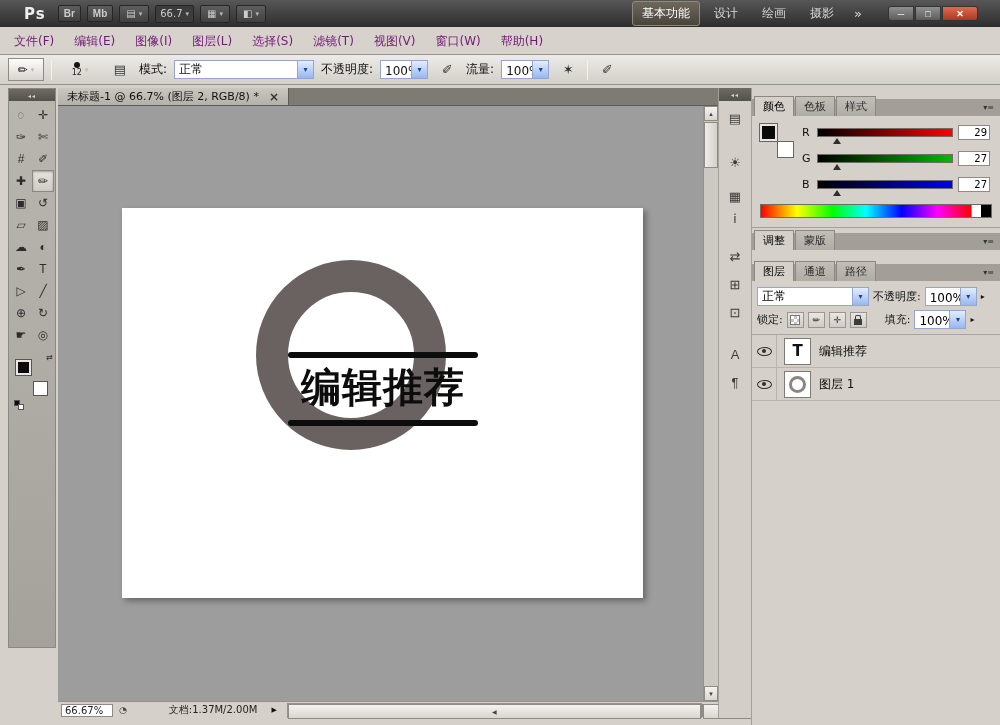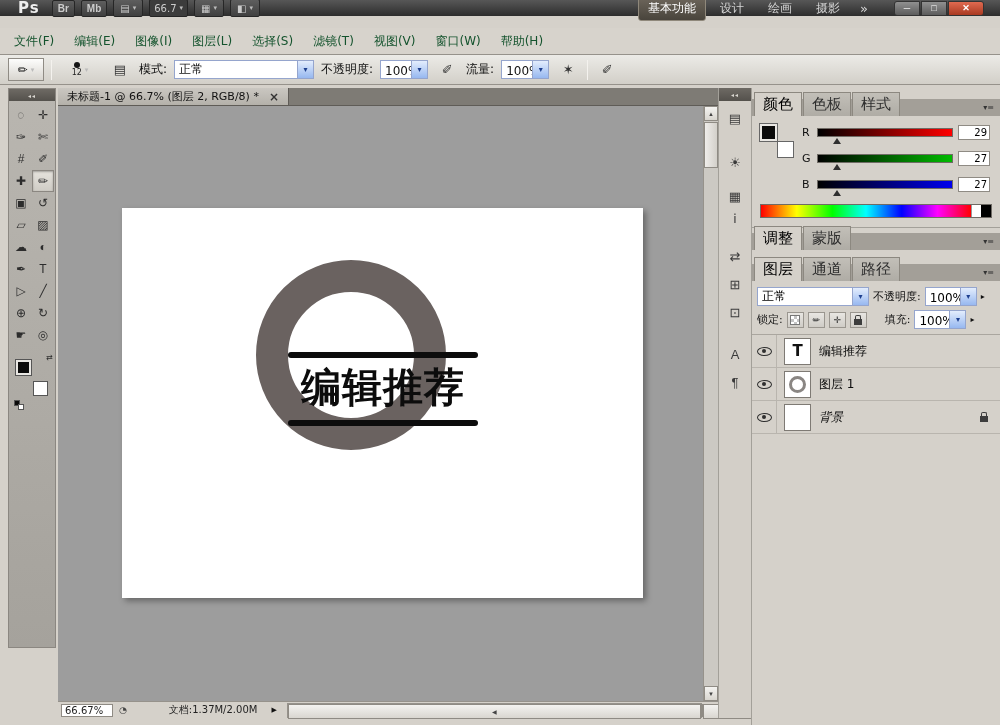--- a/index.html
+++ b/index.html
@@ -1,22 +1,22 @@
 <!DOCTYPE html>
 <html><head>
 <meta charset="utf-8">
 <style>
   * { margin:0; padding:0; box-sizing:border-box; }
   body { width:1000px; height:725px; font-family:"DejaVu Sans",sans-serif; }
   .app { position:relative; width:1000px; height:725px; background:#d5d1ca; overflow:hidden; }
 
   
-  .titlebar { position:absolute; left:0; top:0; width:100%; height:16px;
+  .titlebar { position:absolute; left:0; top:0; width:100%; height:27px;
     background:linear-gradient(#575757,#2d2d2d); display:flex; align-items:center; gap:6px;
-    padding:0 14px; color:#ddd; }
+    padding:0 20px; color:#ddd; }
   .ps-logo { font-weight:bold; font-size:15px; color:#eee; margin:0 6px 0 4px; letter-spacing:1px; }
   .tb-btn { background:linear-gradient(#5e5e5e,#3f3f3f); border:1px solid #262626; border-radius:2px;
     color:#ccc; font-size:10px; padding:2px 5px;font-weight:bold; }
   .tb-ico { min-width:30px; height:18px; background:linear-gradient(#5e5e5e,#404040);
     border:1px solid #262626; border-radius:2px; color:#ccc; font-size:10px;
     display:flex; align-items:center; justify-content:center; gap:3px; padding:0 4px; }
   .caret { font-size:7px; color:#bbb; }
   .zoomw { background:#3c3c3c; border:1px solid #242424; }
   .ws-area { margin-left:auto; display:flex; align-items:center; gap:4px; }
   .ws-btn { color:#d6d6d6; font-size:12px; padding:3px 9px; background:transparent; border:1px solid transparent; }
@@ -24,21 +24,21 @@
   .ws-more { color:#d6d6d6; font-size:13px; padding:0 6px; }
   .win-controls { display:flex; gap:1px; margin-left:14px; margin-right:2px; }
   .win-btn { width:26px; height:15px; display:flex; align-items:center; justify-content:center;
     font-size:9px; color:#fff; background:linear-gradient(#909090,#5c5c5c); border:1px solid #333; }
   .win-min { border-radius:3px 0 0 3px; }
   .win-close { width:36px; background:linear-gradient(#e06a50,#a93a22); border-radius:0 3px 3px 0; font-weight:bold; }
 
   
   .menubar { position:absolute; top:28px; left:0; width:100%; height:27px; background:#d7d3cc;
     border-bottom:1px solid #96928b; display:flex; align-items:center; padding-left:4px; }
-  .menu-item { padding:0 10px; font-size:12px; color:#14532d; }
+  .menu-item { padding:0 10px; font-size:12px; color:#701a75; }
 
   
   .optionsbar { position:absolute; top:55px; left:0; width:100%; height:30px;
     background:linear-gradient(#ecebe7,#d2cfc8); border-bottom:1px solid #96928b;
     display:flex; align-items:center; gap:7px; padding:0 8px; font-size:12px; color:#111; }
   .sep { width:1px; height:20px; background:#a7a39c; border-right:1px solid #f4f2ee; }
   .opt-tool { width:36px; height:23px; border:1px solid #8f8b84; background:linear-gradient(#fdfdfc,#d8d5cf);
     display:flex; align-items:center; justify-content:center; gap:3px; font-size:12px; }
   .brush-preview { width:42px; height:24px; display:flex; align-items:center; justify-content:center; gap:3px; }
   .bp-col { display:flex; flex-direction:column; align-items:center; }
@@ -111,21 +111,21 @@
     border-left:1px solid #a3a099; display:flex; flex-direction:column; align-items:center; }
   .dock-header { width:100%; height:13px; background:linear-gradient(#6e6a64,#54514c); color:#d8d5cf;
     font-size:6px; display:flex; align-items:center; justify-content:center; letter-spacing:1px; }
   .dock-ico { width:26px; height:22px; display:flex; align-items:center; justify-content:center;
     font-size:13px; color:#3a3a3a; background:transparent; border:none; }
 
   
   .rightcol { position:absolute; left:751px; top:88px; width:249px; height:637px; background:#d5d1ca;
     border-left:1px solid #a3a099; padding-top:11px; }
   .ptabs { height:17px; background:#a39f98; display:flex; align-items:flex-end; padding-left:2px; position:relative; }
-  .ptab { font-size:15px; padding:2px 8px; background:linear-gradient(#c2bfb8,#afaca5);
+  .ptab { font-size:11px; padding:2px 8px; background:linear-gradient(#c2bfb8,#afaca5);
     border:1px solid #8c8880; border-bottom:none; margin-right:1px; color:#2e2e2e; }
   .ptab.active { background:#d5d1ca; color:#000; }
   .pmenu { position:absolute; right:6px; top:4px; font-size:8px; color:#333; }
   .color-body { position:relative; height:112px; border-bottom:1px solid #a3a099; }
   .cp-swatches { position:absolute; left:8px; top:8px; width:34px; height:34px; }
   .cp-bg { position:absolute; right:0; bottom:0; width:17px; height:17px; background:#fff; border:1px solid #666; }
   .cp-fg { position:absolute; left:0; top:0; width:17px; height:17px; background:#0a0a0a;
     border:2px solid #e9e7e3; outline:1px solid #666; }
   .ch-row { position:absolute; left:50px; right:10px; height:16px; display:flex; align-items:center; gap:5px; }
   .ch-r{top:8px} .ch-g{top:34px} .ch-b{top:60px}
@@ -437,25 +437,17 @@
         </div>
         <div class="layer-row">
           <div class="eye-cell">
             <div class="eye"></div>
           </div>
           <div class="thumb">
             <div class="circle-mark"></div>
           </div>
           <span class="lname">图层 1</span>
         </div>
-        <div class="layer-row">
-          <div class="eye-cell">
-            <div class="eye"></div>
-          </div>
-          <div class="thumb"></div>
-          <span class="lname italic">背景</span>
-          <span class="lock bg-lock"></span>
-        </div>
       </div>
     </section>
   </aside>
 
 </div>
 
 </body></html>

